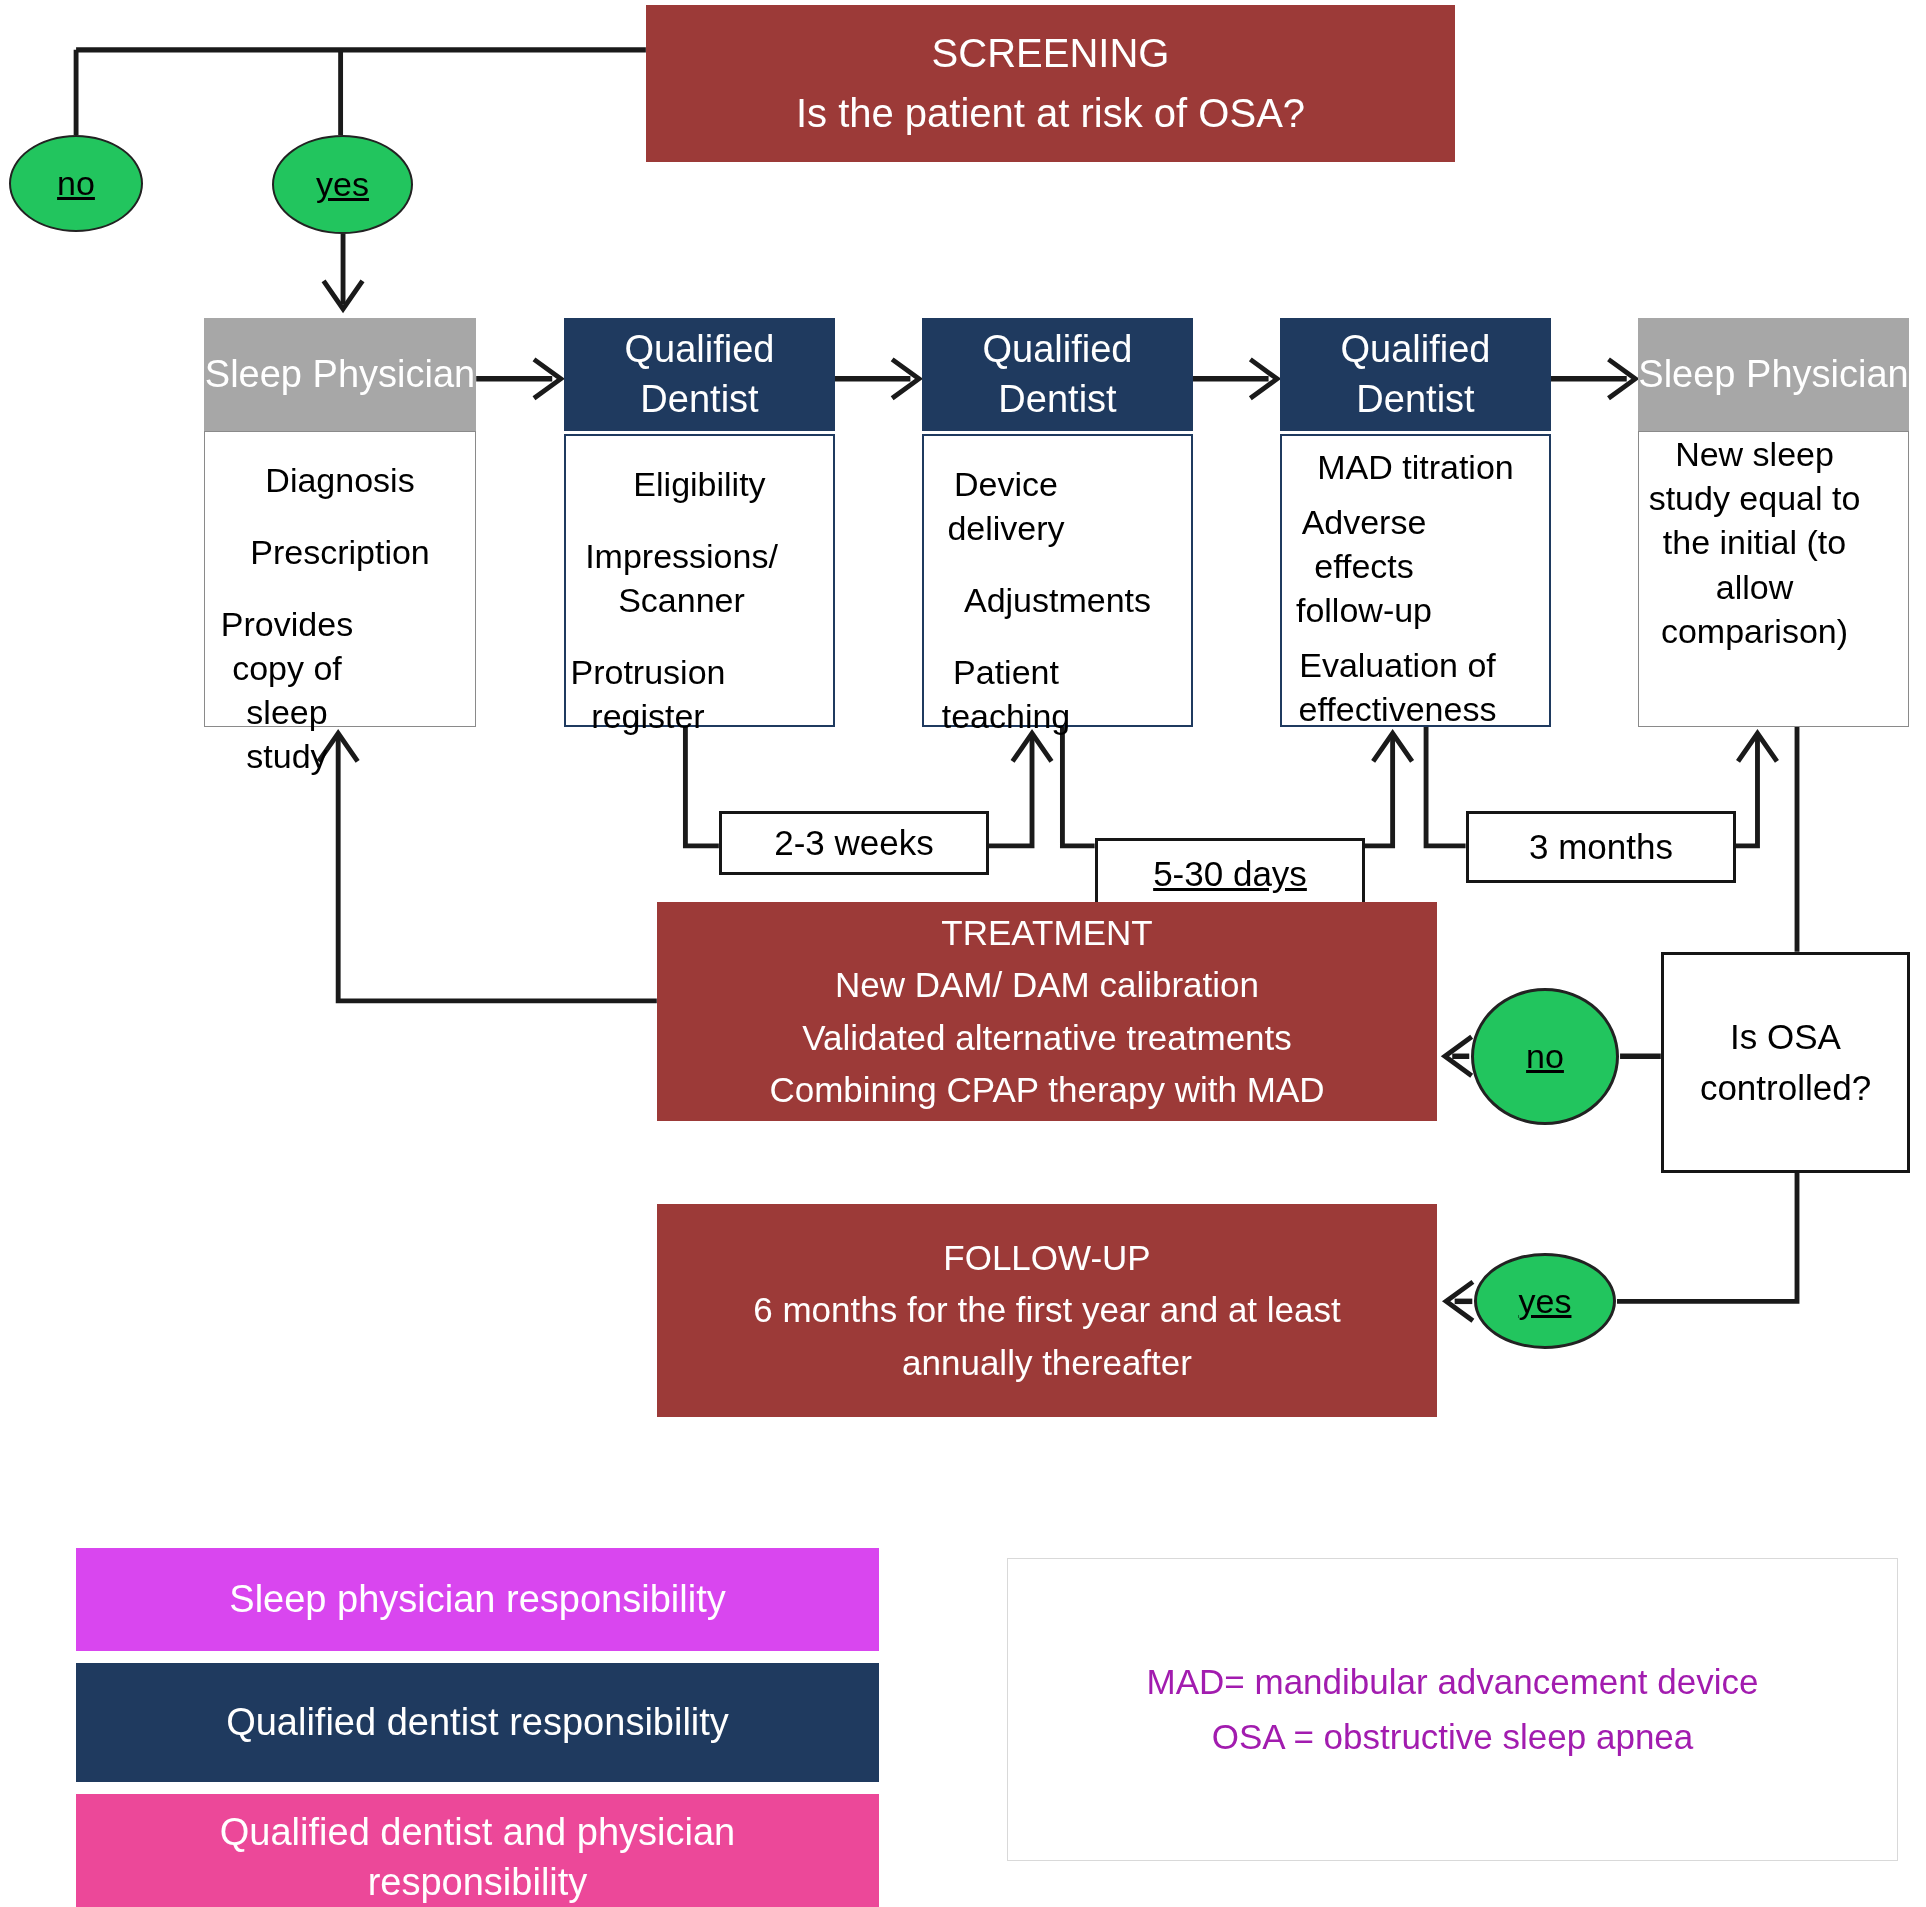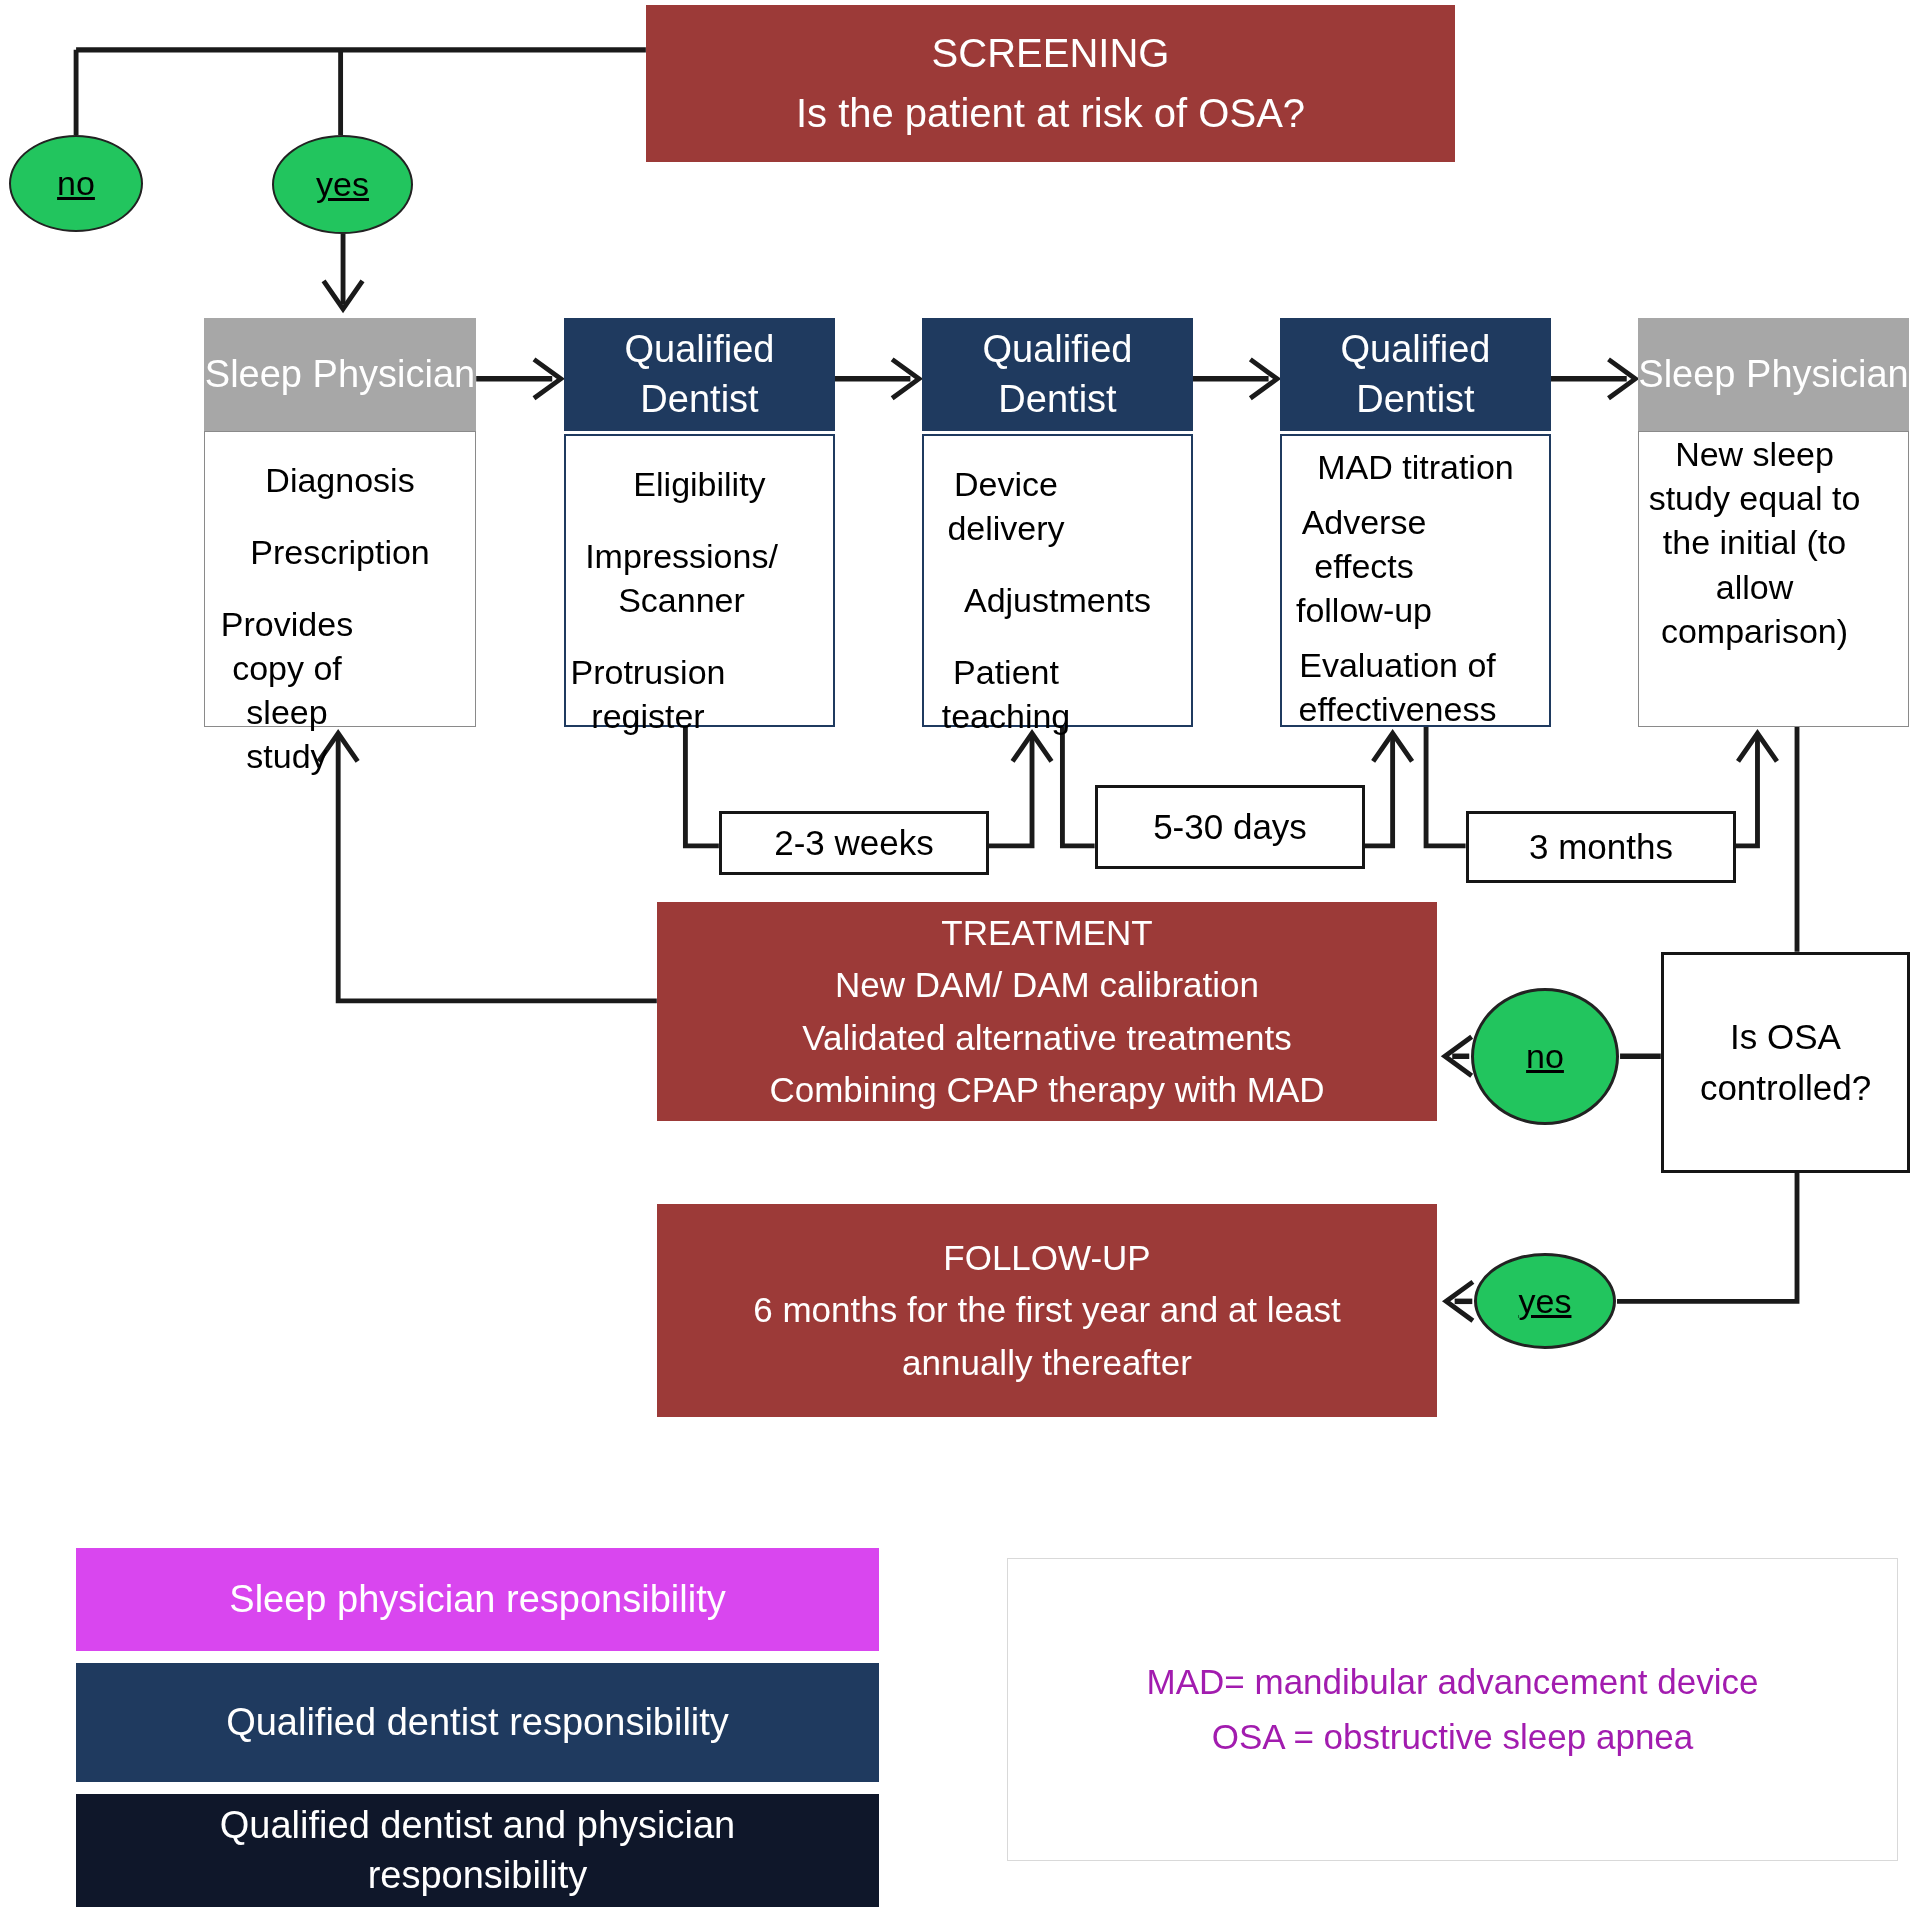--- a/index.html
+++ b/index.html
@@ -45,38 +45,38 @@
   .c3h{left:922px;top:318px;width:271px;height:113px;}
   .c3b{left:922px;top:434px;width:271px;height:293px;}
   .c4h{left:1280px;top:318px;width:271px;height:113px;}
   .c4b{left:1280px;top:434px;width:271px;height:293px;}
   .c5h{left:1638px;top:318px;width:271px;height:113px;}
   .c5b{left:1638px;top:431px;width:271px;height:296px;}
 
   
   .interval{background:#ffffff;border:3px solid #161616;font-size:35px;}
   .iv1{left:719px;top:811px;width:270px;height:64px;}
-  .iv2{left:1095px;top:785px;width:270px;height:84px;}
+  .iv2{left:1095px;top:838px;width:270px;height:72px;text-decoration:underline;}
   .iv3{left:1466px;top:811px;width:270px;height:72px;}
 
   
   .ellipse{background:#22c55e;border:2.4px solid #222222;border-radius:50%;font-size:34px;z-index:2;text-decoration:underline;}
   .el-no-top{left:9px;top:135px;width:134px;height:97px;}
   .el-yes-top{left:272px;top:135px;width:141px;height:99px;}
   .el-no-mid{left:1471px;top:988px;width:148px;height:137px;border-width:3px;}
   .el-yes-mid{left:1474px;top:1253px;width:142px;height:96px;border-width:3px;}
 
   
   .qbox{left:1661px;top:952px;width:249px;height:221px;background:#ffffff;border:3.6px solid #161616;font-size:35px;line-height:1.45;}
 
   
   .legend{left:76px;width:803px;color:#ffffff;font-size:38px;line-height:1.3;}
   .lg1{top:1548px;height:103px;background:#d946ef;}
   .lg2{top:1663px;height:119px;background:#1F3A5F;}
-  .lg3{top:1794px;height:113px;background:#0f172a;}
+  .lg3{top:1794px;height:113px;background:#ec4899;justify-content:flex-end;}
   .lg3 .lg-text{max-width:608px;}
 
   
   .abbr{left:1007px;top:1558px;width:891px;height:303px;background:#ffffff;border:1.2px solid #d9d9d9;font-size:35px;line-height:1.55;color:#a21caf;}
 </style>
 </head>
 <body>
 
 <div class="canvas">
 

